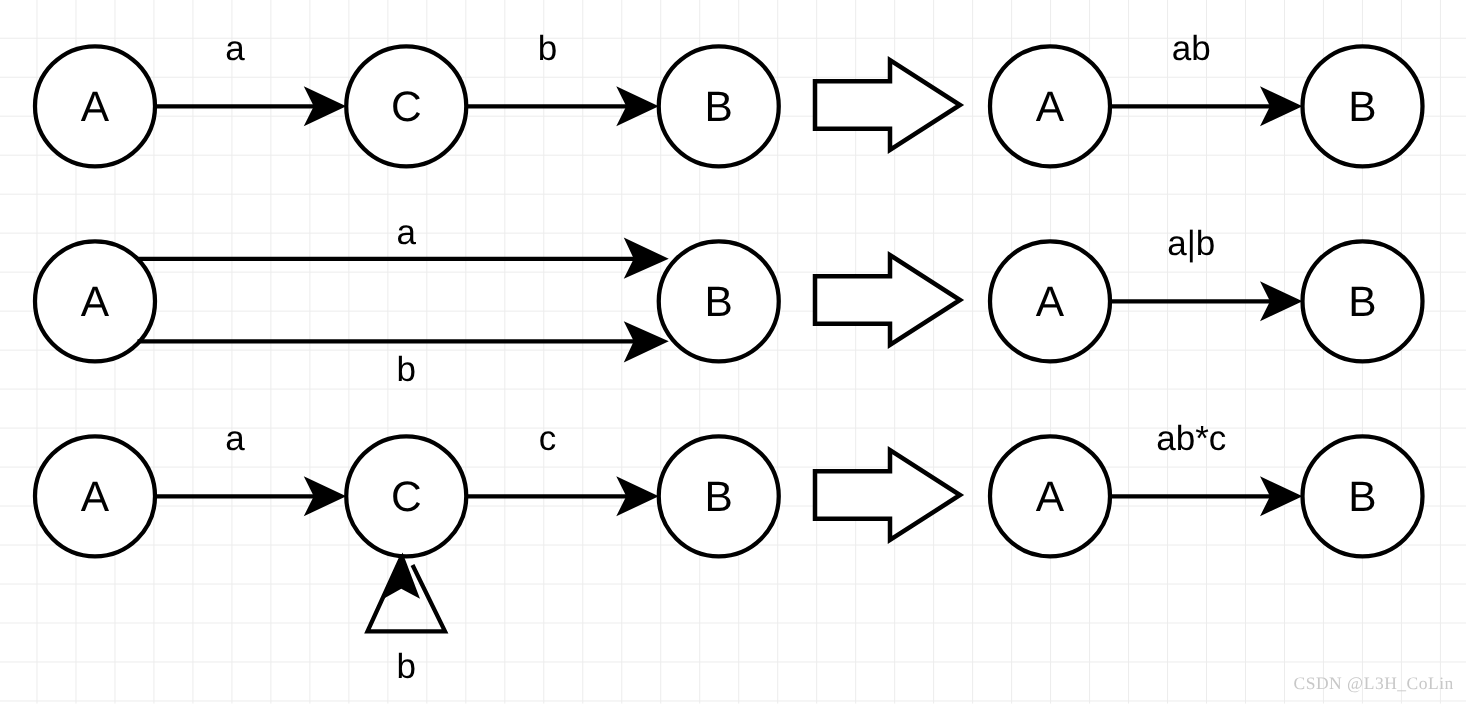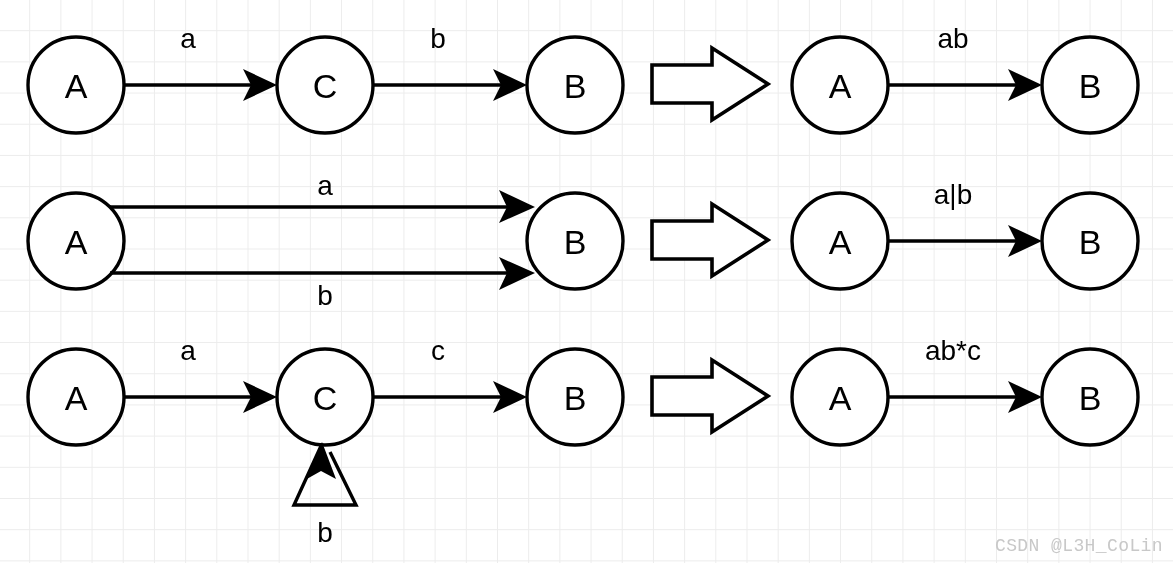--- a/index.html
+++ b/index.html
@@ -67,22 +67,22 @@
   .block-arrow {
     fill: #ffffff;
     stroke: #000000;
     stroke-width: 3.6;
     stroke-linejoin: miter;
   }
   .watermark {
     position: absolute;
     right: 10px;
     bottom: 7px;
-    font-family: Liberation Mono, monospace;
-    font-size: 18px;
+    font-family: Liberation Serif, serif;
+    font-size: 14px;
     color: #c8c8c8;
     letter-spacing: 0.4px;
     user-select: none;
     text-align: center;
   }
 </style>
 </head>
 <body>
 
 <div id="canvas">

